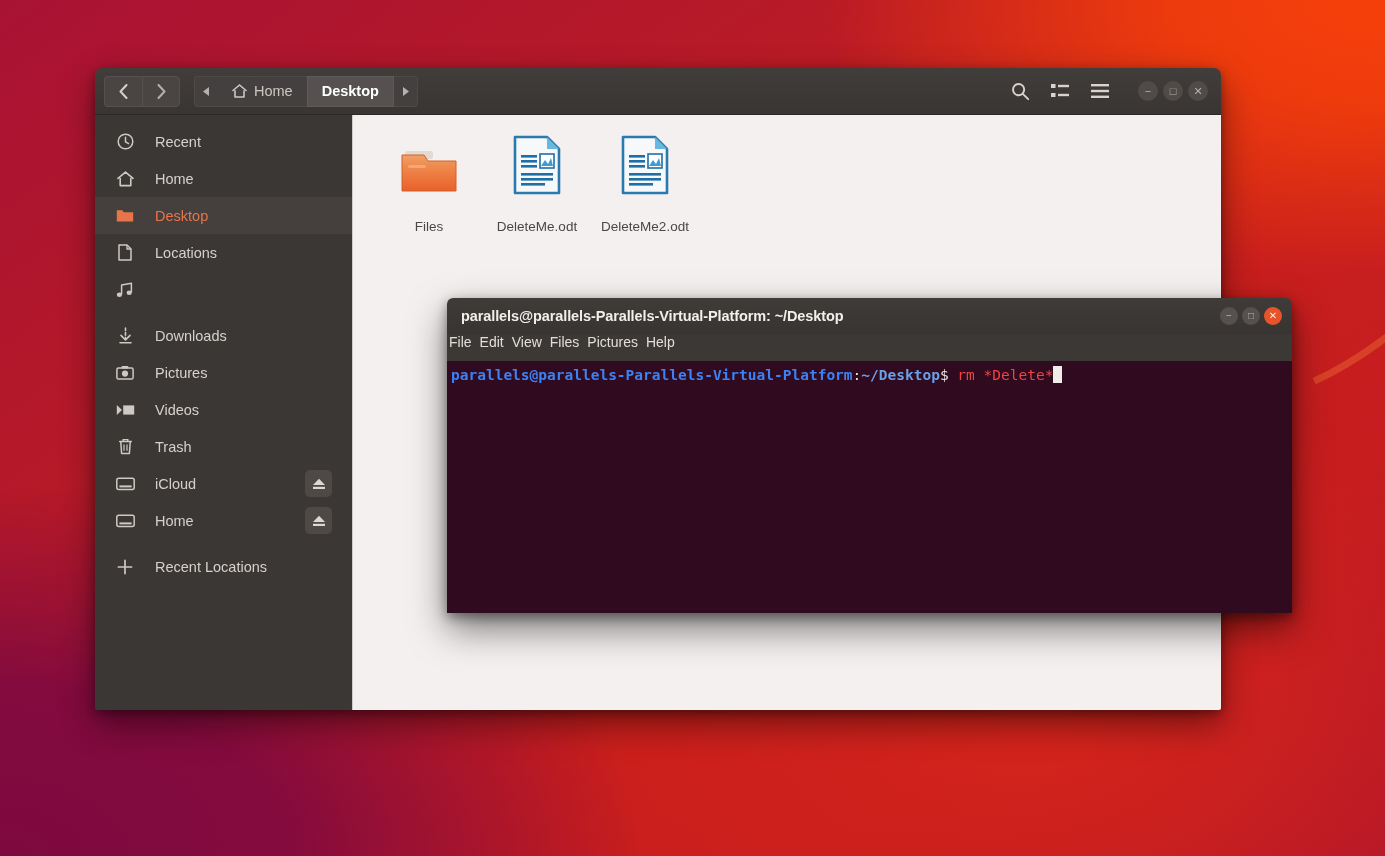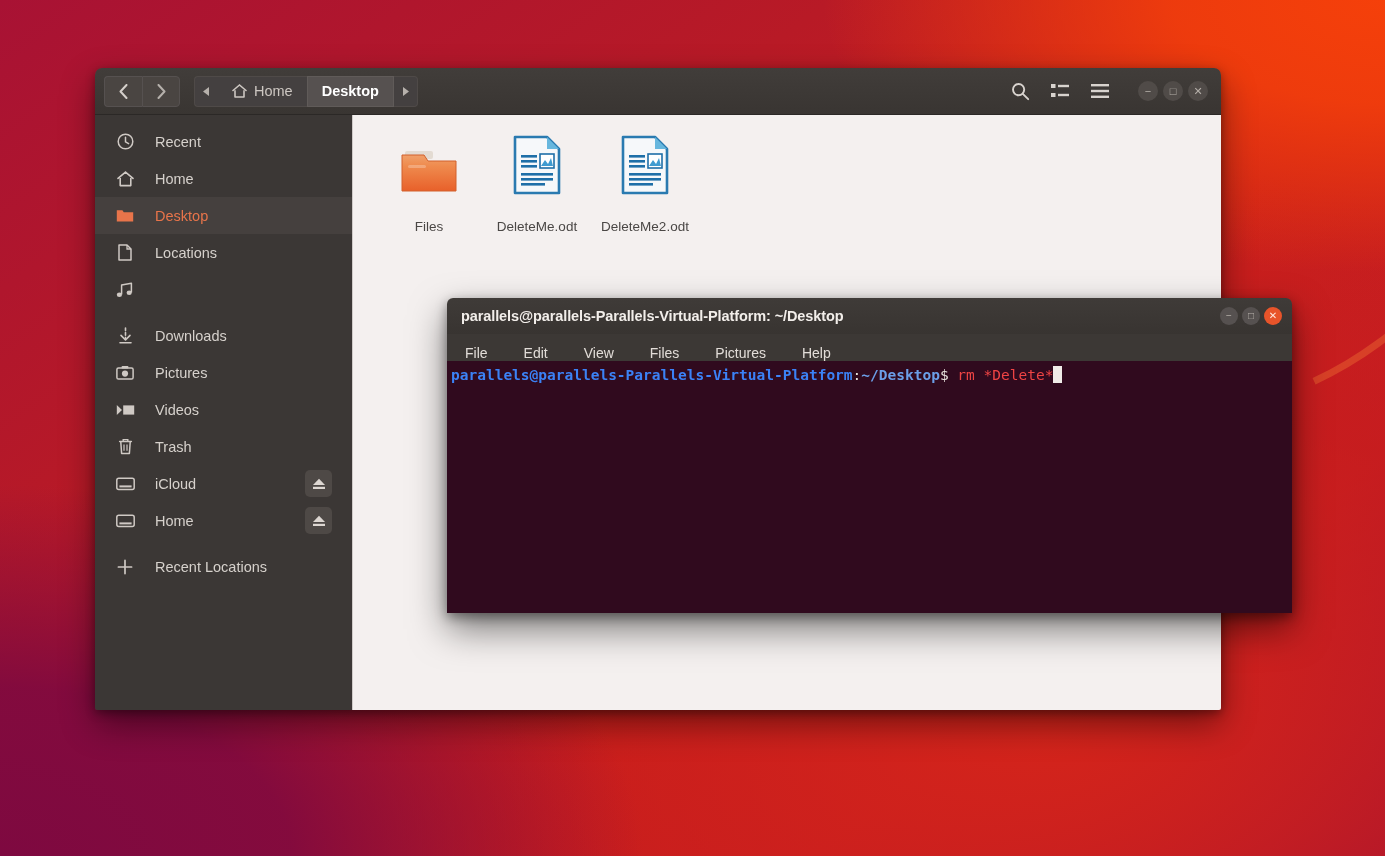--- a/index.html
+++ b/index.html
@@ -216,22 +216,22 @@
   .tbtn { width: 18px; height: 18px; border-radius: 50%;
           display: flex; align-items: center; justify-content: center;
           font-size: 10px; line-height: 1; }
   .tbtn.min  { background: #565150; color: #b8b2ac; }
   .tbtn.max  { background: #565150; color: #b8b2ac; }
   .tbtn.close{ background: #e8542a; color: #ffe9e0; }
 
   .term-menu {
     height: 27px; flex: none;
     background: #3c3835;
-    display: flex; align-items: flex-end;
-    padding-left: 18px; gap: 36px;
+    display: flex; align-items: flex-start;
+    padding-left: 2px; gap: 8px;
   }
   .term-menu span { color: #e2ddd8; font-size: 14px; }
 
   .term-body {
     flex: 1;
     background: #300a1e;
     padding: 4px 0 0 2px;
     font-family: "DejaVu Sans Mono", "Liberation Mono", monospace;
     font-size: 14.5px;
     line-height: 1.38;

